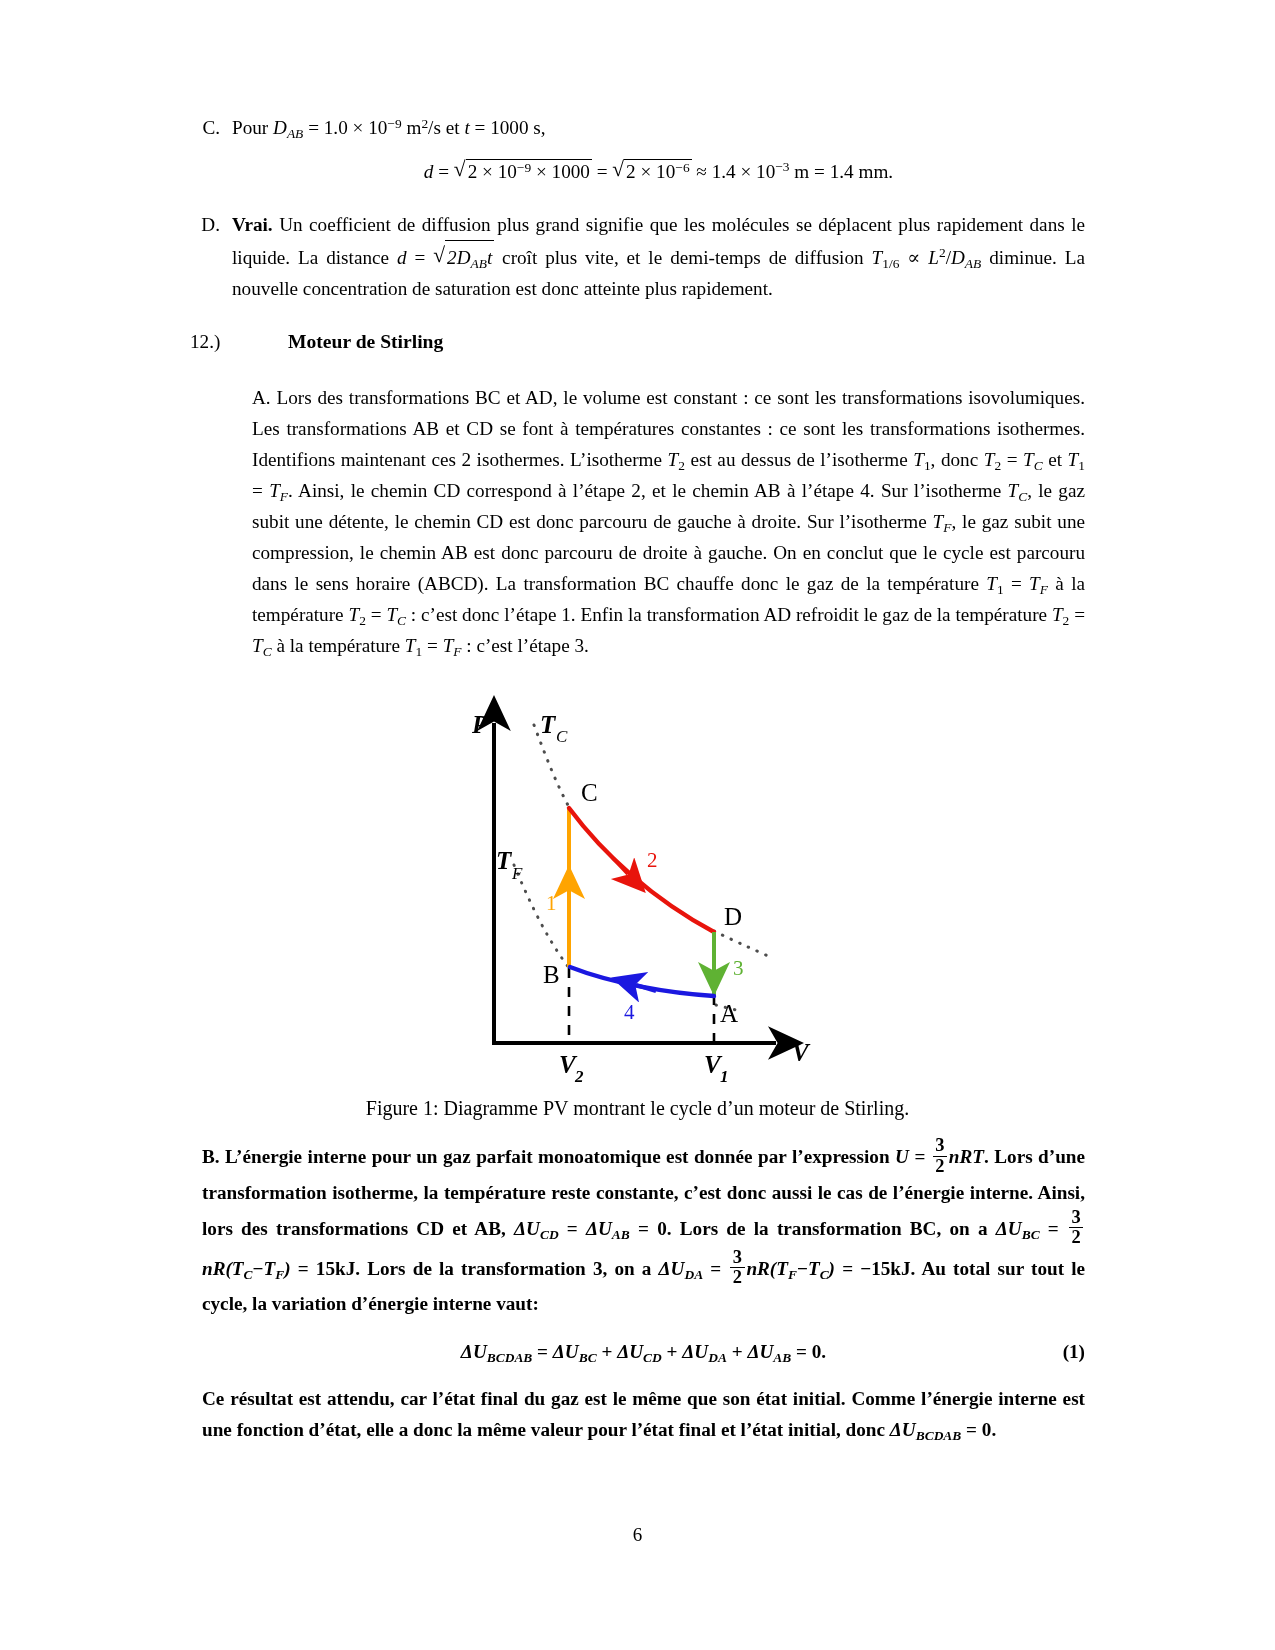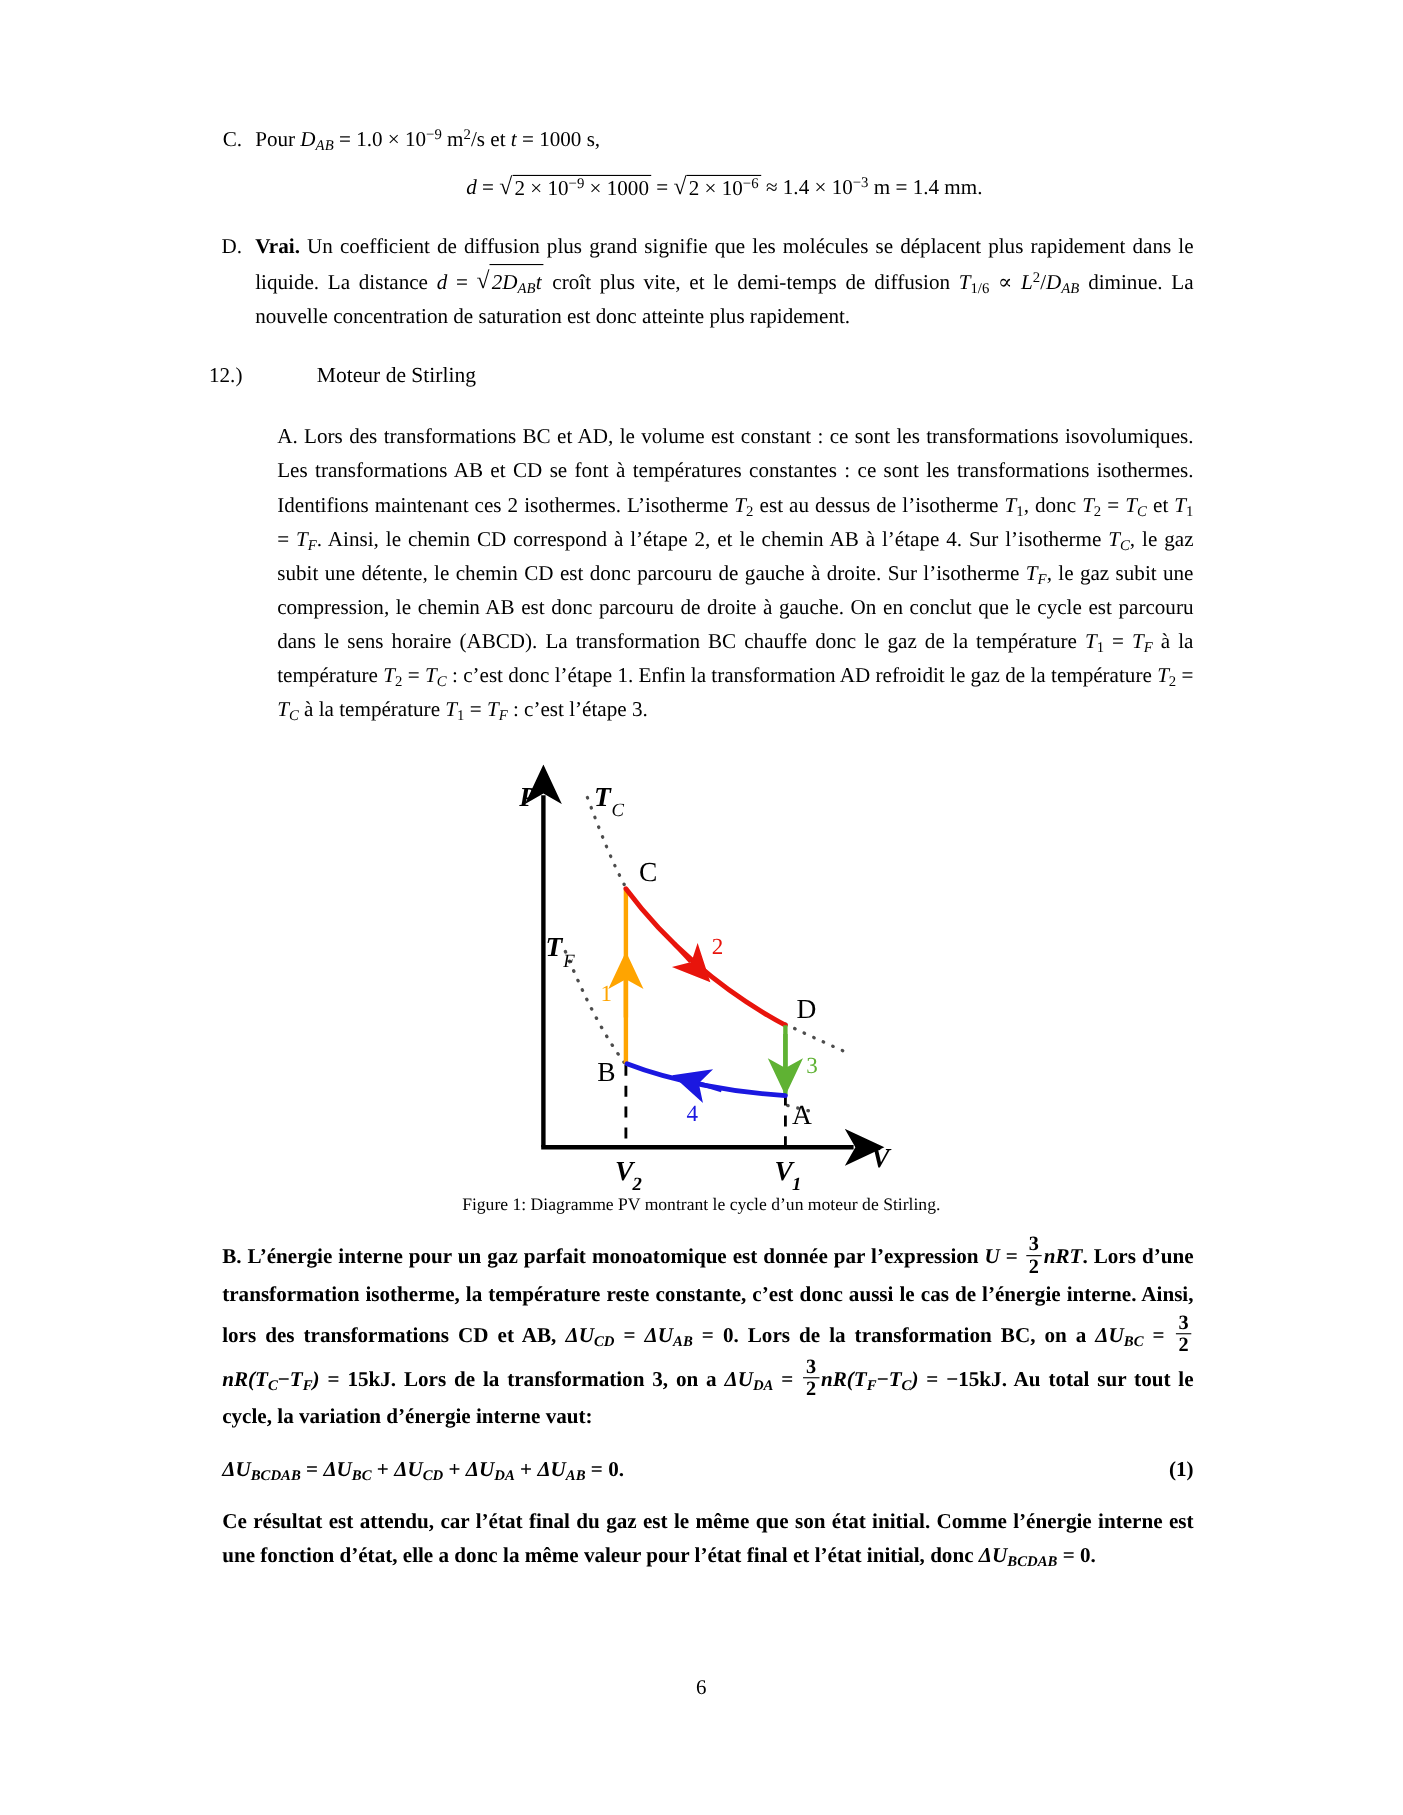--- a/index.html
+++ b/index.html
@@ -71,21 +71,21 @@
   .display-eq {
     text-align: center;
     margin: 16px 0 16px 0;
     font-size: 19.2px;
   }
   .eq-row {
     position: relative;
     margin: 14px 0;
     font-size: 19.2px;
   }
-  .eq-row .eqbody { text-align: left; }
+  .eq-row .eqbody { text-align: center; }
   .eq-row .eqnum {
     position: absolute;
     right: 0;
     top: 0;
   }
 
   
   .sqrt {
     display: inline-block;
     position: relative;
@@ -129,36 +129,36 @@
     gap: 36px;
   }
   .num-section > .secnum {
     width: 62px;
     flex: 0 0 62px;
     font-size: 19.2px;
     line-height: 1.62;
   }
   .num-section > .sectitle {
     font-size: 19.6px;
-    font-weight: normal;
+    font-weight: bold;
     line-height: 1.62;
   }
   .section-body {
     margin-left: 62px;
     margin-top: 24px;
   }
 
   
   figure {
     margin: 34px 0 0 0;
     text-align: center;
   }
   .fig-caption {
-    font-size: 16px;
-    margin-top: 2px;
+    font-size: 20px;
+    margin-top: 12px;
     text-align: center;
   }
   .pv-wrap {
     display: flex;
     justify-content: center;
   }
 
   
   .page-number {
     position: absolute;

